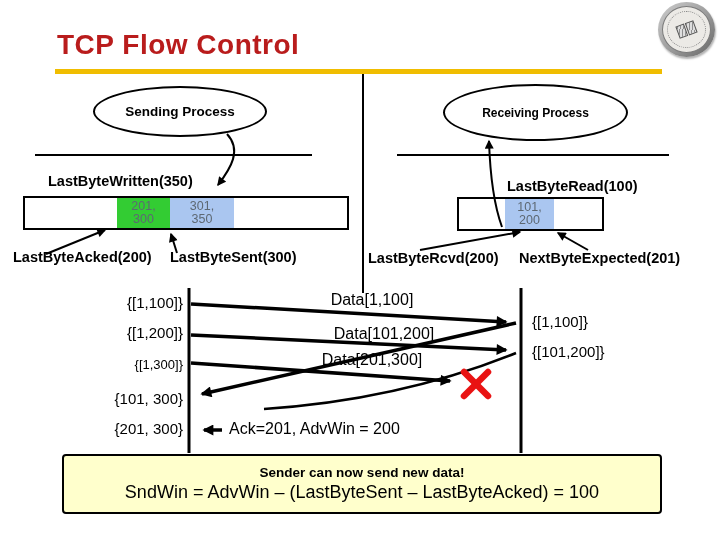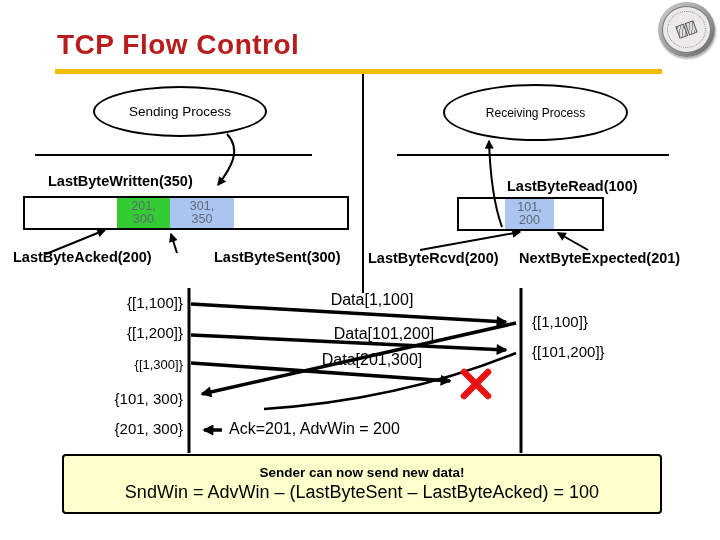--- a/index.html
+++ b/index.html
@@ -14,21 +14,21 @@
         box-shadow:1px 2px 2px rgba(0,0,0,.3);display:flex;align-items:center;justify-content:center;}
   .logo-inner{width:47px;height:45px;border-radius:50%;background:#eceae6;border:1px solid #7a7a7a;
         display:flex;align-items:center;justify-content:center;}
   .logo-ring{width:37px;height:35px;border-radius:50%;border:1px dotted #8a8a8a;
         display:flex;align-items:center;justify-content:center;}
   .logo-book{width:19px;height:13px;display:flex;gap:1px;transform:rotate(-20deg);}
   .logo-book span{flex:1;background:repeating-linear-gradient(115deg,#8f8f8f 0 1px,#dedede 1px 3px);
         border:1px solid #555;}
   
   .ellipse{border:2px solid #000;border-radius:50%;background:#fff;
-        display:flex;align-items:center;justify-content:center;font-weight:normal;}
+        display:flex;align-items:center;justify-content:center;font-weight:bold;}
   .ellipse.sending{left:93px;top:86px;width:170px;height:47px;font-size:13.5px;}
   .ellipse.receiving{left:443px;top:84px;width:181px;height:53px;font-size:12px;}
   
   .buffer{border:2px solid #000;background:#fff;}
   .buffer .cell{position:absolute;top:0;bottom:0;display:flex;flex-direction:column;
         align-items:center;justify-content:center;font-size:12.5px;line-height:13px;color:#5d6873;}
   .blbl{font-size:14.5px;font-weight:bold;white-space:nowrap;}
   .seq{font-size:15px;white-space:nowrap;}
   .seq.small{font-size:13px;}
   .seq-left{width:90px;text-align:right;}
@@ -118,21 +118,21 @@
       <path d="M222,430 L204,430" stroke-width="3.5" marker-end="url(#ahb)"></path>
     </g>
     <g stroke="#E91313" stroke-width="6.5" stroke-linecap="round">
       <path d="M464,372 L488,396"></path>
       <path d="M488,372 L464,396"></path>
     </g>
   </svg>
 
   <div class="abs blbl" style="left:48px;top:173px;">LastByteWritten(350)</div>
   <div class="abs blbl" style="left:13px;top:249px;">LastByteAcked(200)</div>
-  <div class="abs blbl" style="left:170px;top:249px;margin-left:44px;">LastByteSent(300)</div>
+  <div class="abs blbl" style="left:170px;top:249px;">LastByteSent(300)</div>
   <div class="abs blbl" style="left:507px;top:178px;">LastByteRead(100)</div>
   <div class="abs blbl" style="left:368px;top:250px;">LastByteRcvd(200)</div>
   <div class="abs blbl" style="left:519px;top:250px;">NextByteExpected(201)</div>
 
   <div class="abs seq seq-left" style="left:93px;top:294px;">{[1,100]}</div>
   <div class="abs seq seq-left" style="left:93px;top:324px;">{[1,200]}</div>
   <div class="abs seq seq-left small" style="left:93px;top:357px;">{[1,300]}</div>
   <div class="abs seq seq-left" style="left:93px;top:390px;">{101, 300}</div>
   <div class="abs seq seq-left" style="left:93px;top:420px;">{201, 300}</div>
 

